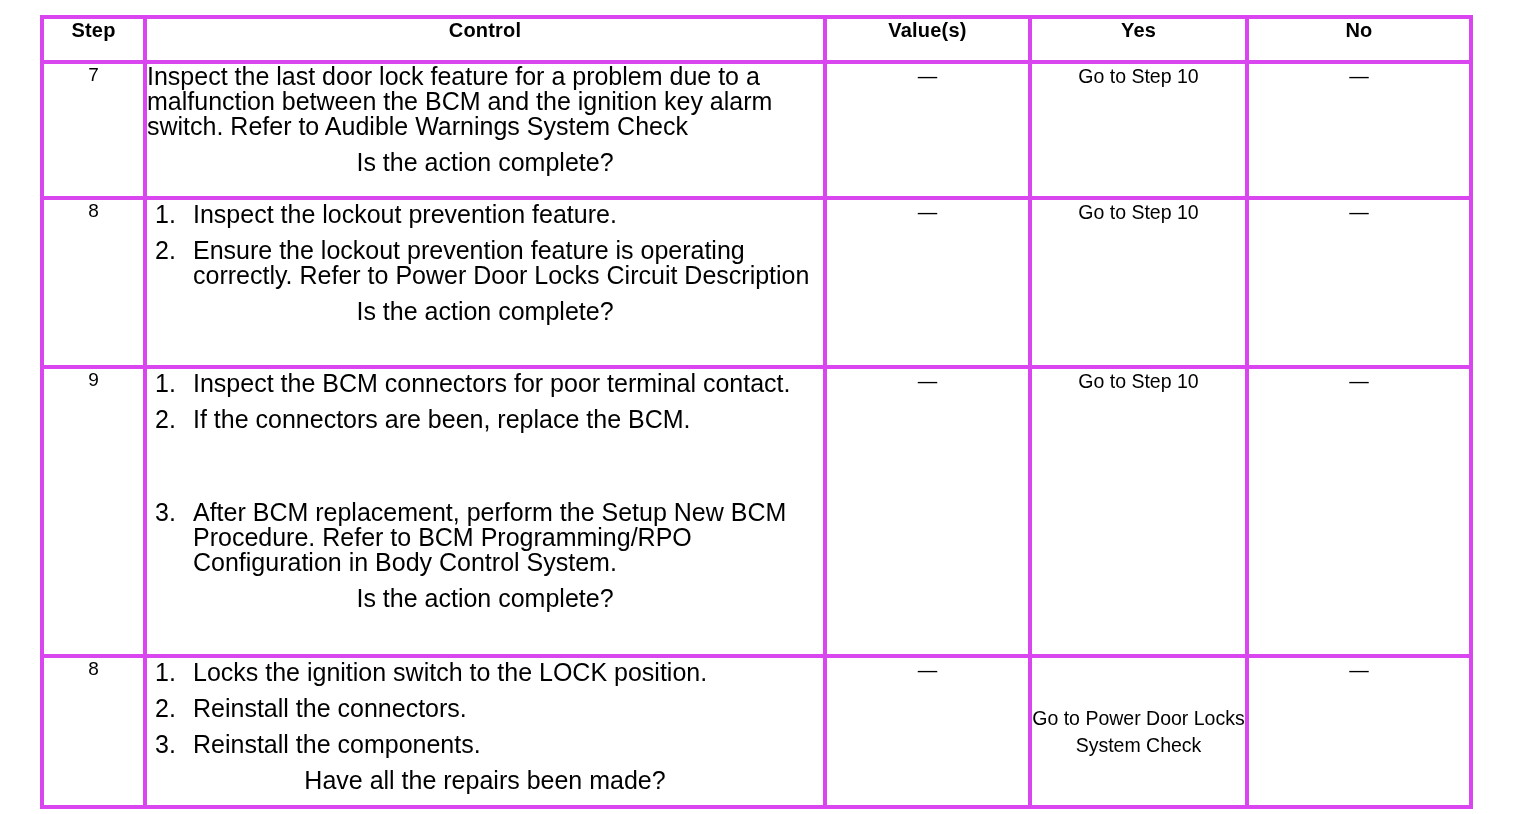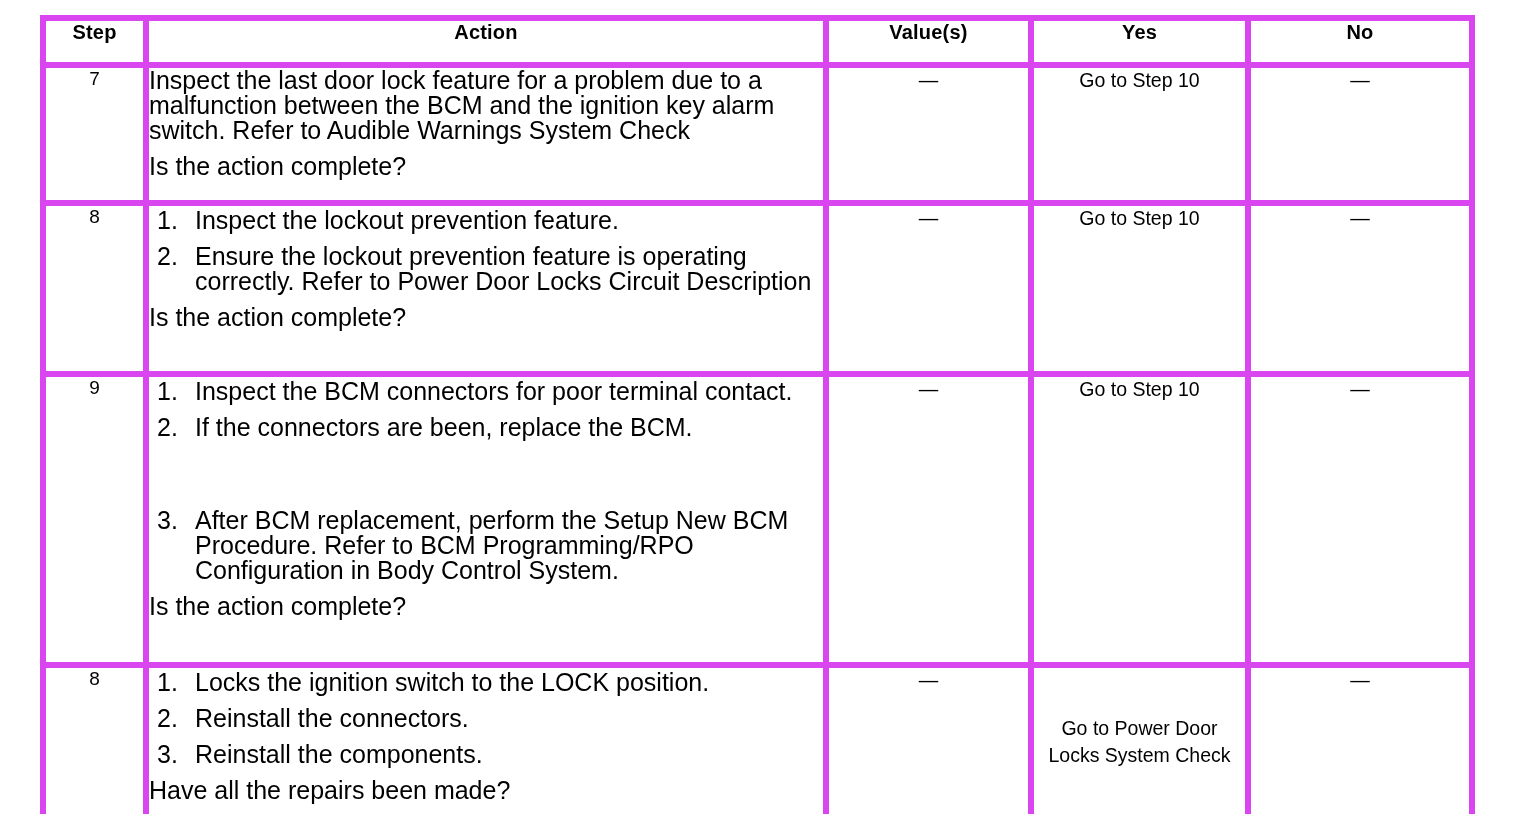--- a/index.html
+++ b/index.html
@@ -26,21 +26,21 @@
     position: absolute;
     left: 40px;
     top: 15px;
     width: 1429px;
     border-collapse: collapse;
     table-layout: fixed;
     background: #ffffff;
   }
 
   table.diag td, table.diag th {
-    border: 6px solid #d946ef;
+    border: 4px solid #d946ef;
     vertical-align: top;
     padding: 0;
     background: #ffffff;
   }
 
   
   table.diag {
     outline: 0px;
   }
 
@@ -99,20 +99,21 @@
     top: 0;
     width: 30px;
     text-align: left;
   }
   ol.steps li.gap-after {
     margin-bottom: 68px;
   }
 
   .tail-q {
     margin-top: 11px;
+    text-align: center;
   }
 
   em, .ital {
   }
 
   
   td.val-cell, td.yes-cell, td.no-cell {
     text-align: center;
     font-size: 19.5px;
     line-height: 25px;
@@ -164,21 +165,21 @@
       <col class="c-step">
         <col class="c-action">
         <col class="c-value">
         <col class="c-yes">
         <col class="c-no">
     </colgroup>
 
     <thead>
       <tr>
         <th>Step</th>
-        <th>Action</th>
+        <th>Control</th>
         <th>Value(s)</th>
         <th>Yes</th>
         <th>No</th>
       </tr>
     </thead>
 
     <tbody>
 
       <tr class="r7">
         <td class="step-cell">7</td>

